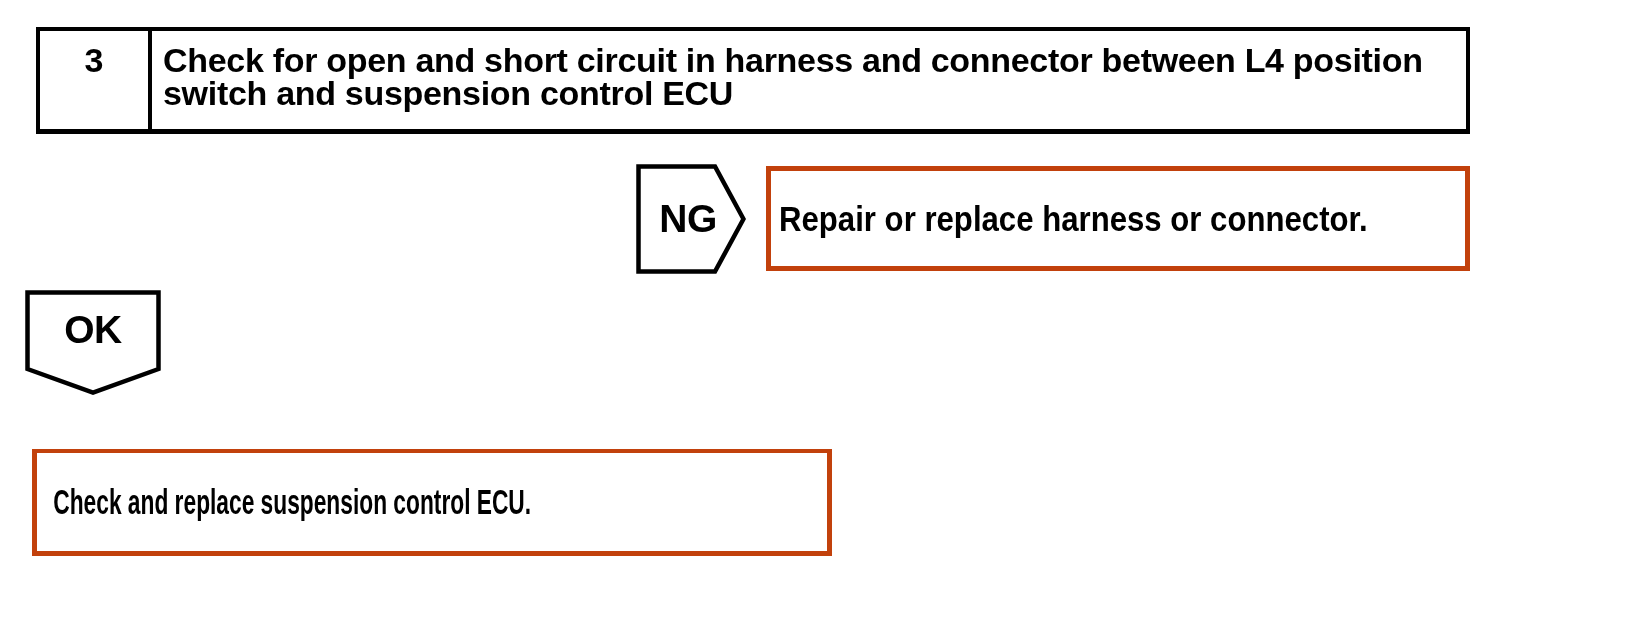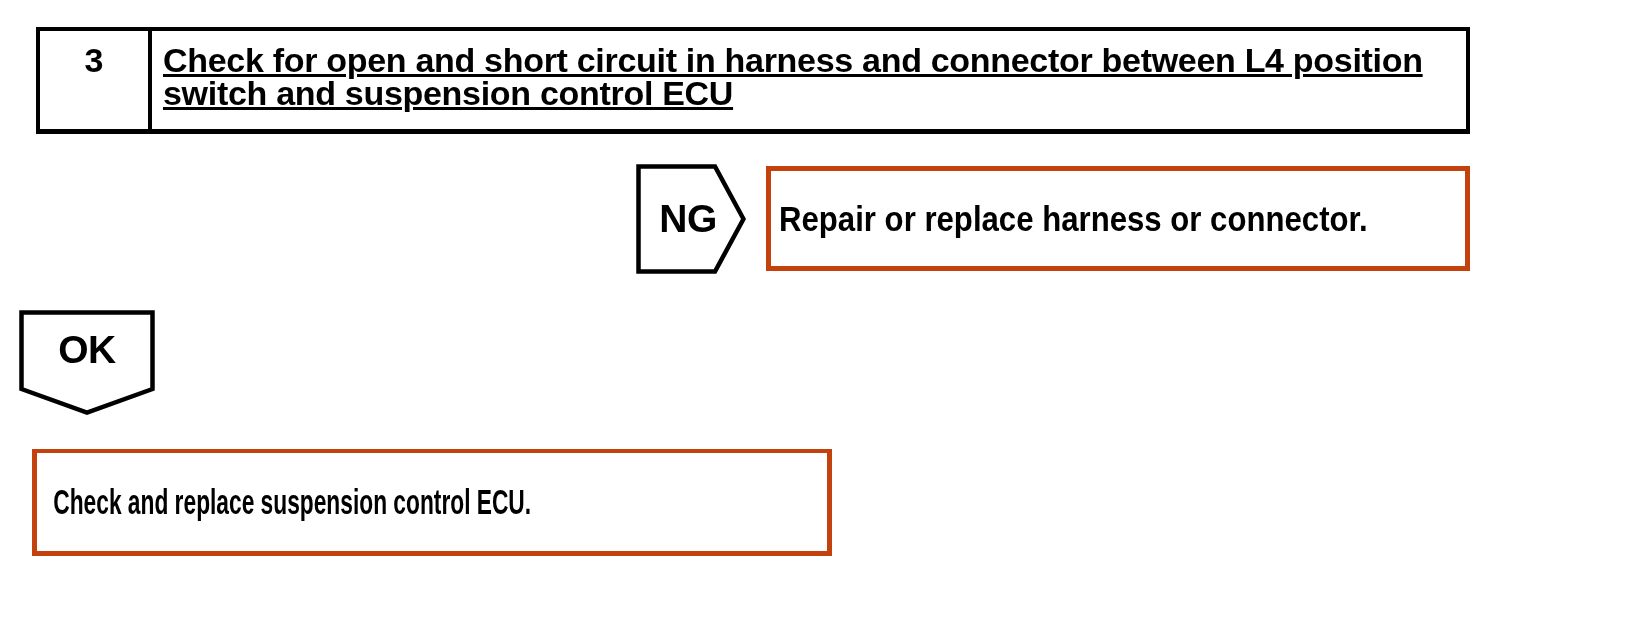--- a/index.html
+++ b/index.html
@@ -38,21 +38,20 @@
     padding-top: 13px;
     font-size: 34px;
     line-height: 33px;
   }
   .step-title {
     flex: 1;
     padding: 13px 12px 0 11px;
     font-size: 34px;
     line-height: 33px;
     letter-spacing: -0.3px;
-    text-decoration: underline;
   }
 
   
   .connector { background: transparent; }
   .connector svg { display: block; }
   .connector polygon {
     fill: #ffffff;
     stroke: #000000;
     stroke-width: 4.5;
     stroke-linejoin: miter;
@@ -60,21 +59,21 @@
   .connector-label {
     position: absolute;
     display: flex;
     align-items: center;
     justify-content: center;
     font-size: 39px;
     letter-spacing: -0.5px;
   }
   .ng-connector { left: 636px; top: 164px; width: 110px; height: 110px; }
   .ng-connector .connector-label { left: 0; top: 0; width: 104px; height: 110px; }
-  .ok-connector { left: 19px; top: 290px; width: 136px; height: 105px; margin-top: 20px; }
+  .ok-connector { left: 25px; top: 290px; width: 136px; height: 105px; }
   .ok-connector .connector-label { left: 0; top: 0; width: 136px; height: 80px; }
 
   
   .action-box {
     border: 5px solid #c2410c;
     background: #fff;
     display: flex;
     align-items: center;
   }
   .ng-action-box {

